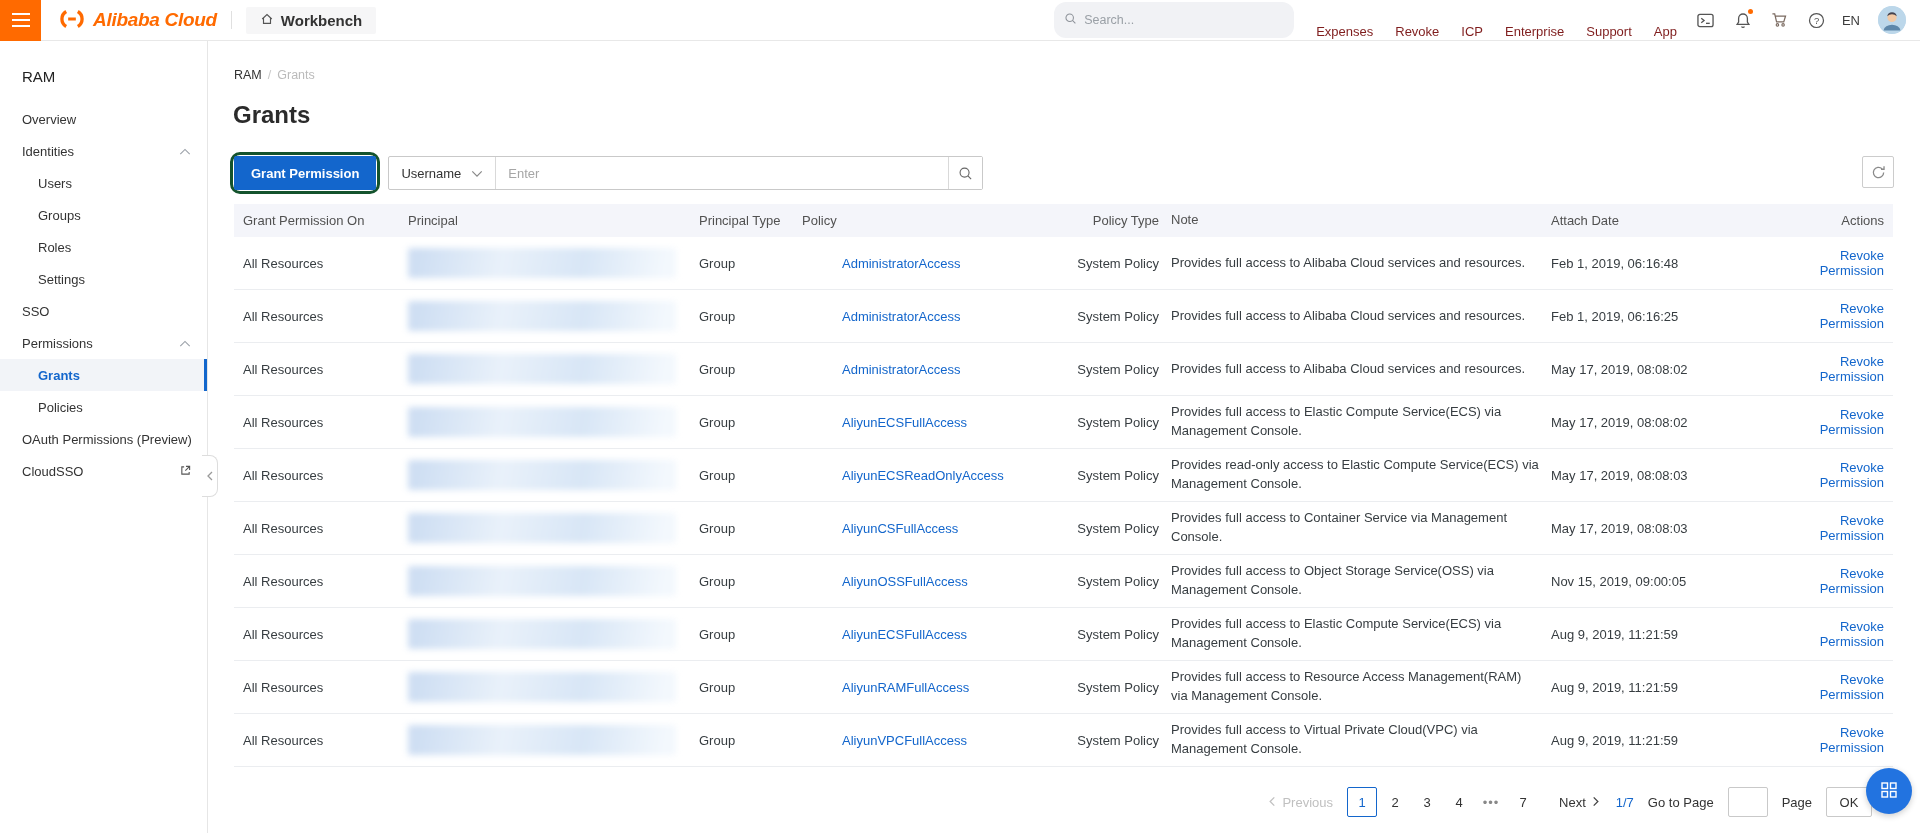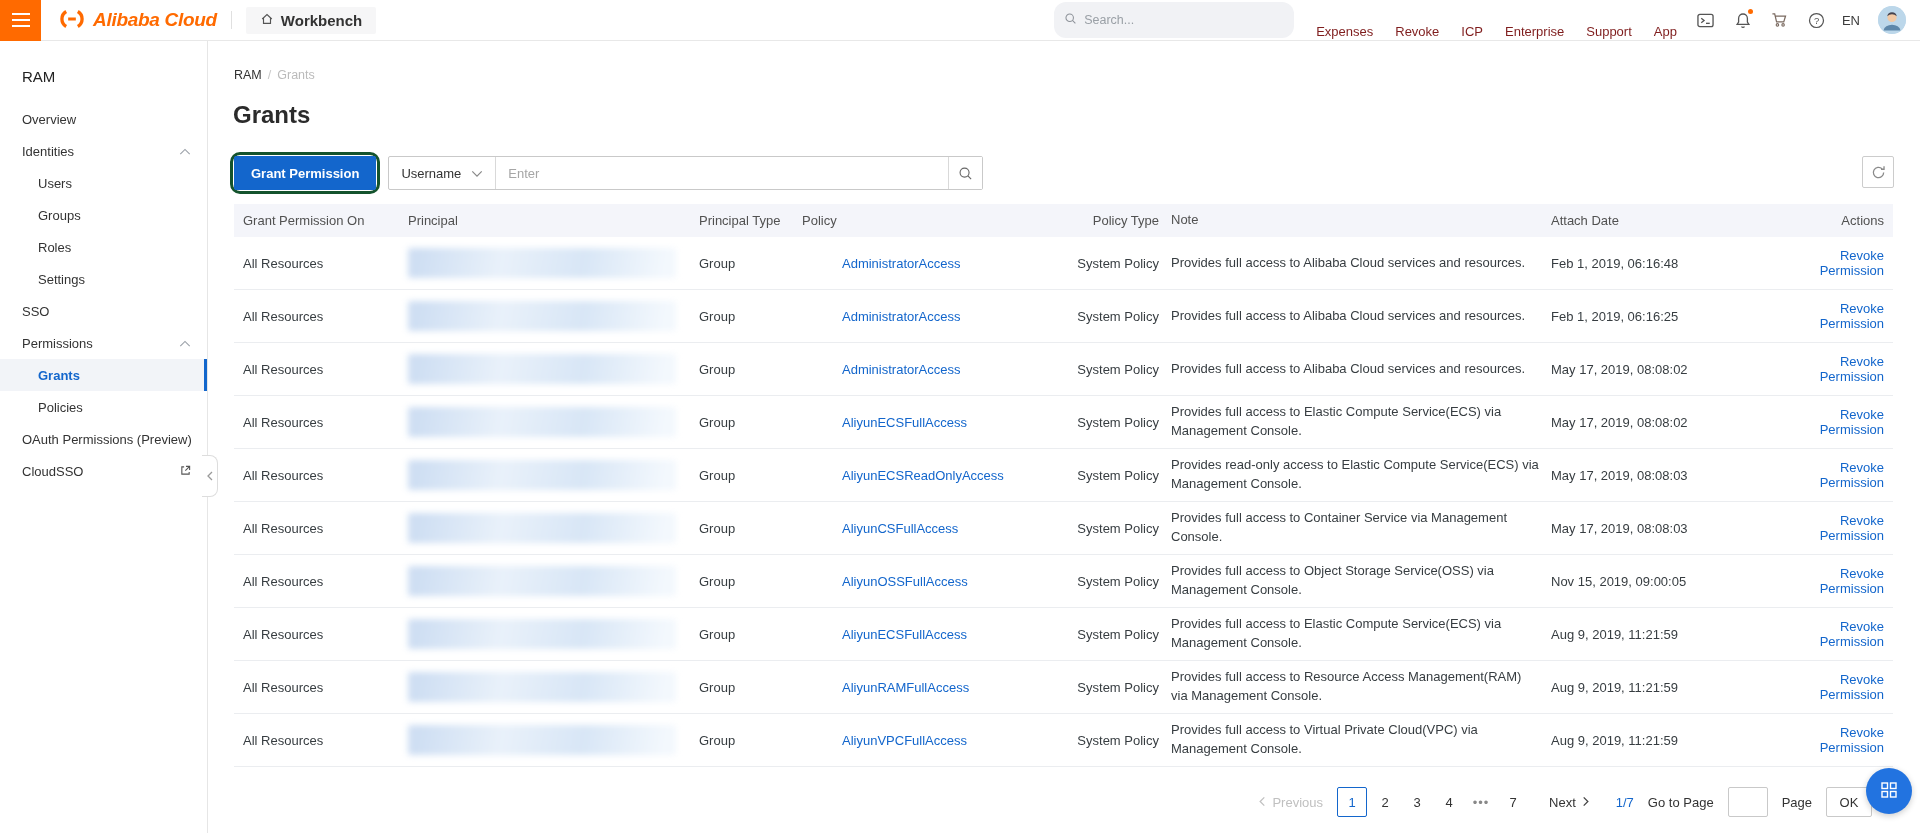--- a/index.html
+++ b/index.html
@@ -100,21 +100,21 @@
   
   .pagination { position:absolute; top:741px; right:48px; height:40px; display:flex;
     align-items:center; gap:14px; font-size:13px; color:#333; }
   .pg-prev { display:flex; align-items:center; gap:6px; color:#c0c0c0; cursor:default; }
   .pg-next { display:flex; align-items:center; gap:6px; color:#333; cursor:pointer; margin-left:8px; }
   .pg-pages { display:flex; align-items:center; gap:4px; }
   .pg { min-width:28px; height:30px; border:none; background:transparent; font-size:13px; color:#333;
     cursor:pointer; font-family:inherit; }
   .pg.active { border:1px solid #1366CC; color:#1366CC; background:#fff; border-radius:2px; width:30px; }
   .pg.dots { color:#888; cursor:default; letter-spacing:1px; }
-  .pg-ratio { color:#1366CC; margin-left:12px; }
+  .pg-ratio { color:#1366CC; margin-left:2px; }
   .goto-input { width:40px; height:30px; border:1px solid #c9c9c9; border-radius:2px; outline:none;
     font-family:inherit; font-size:13px; padding:0 6px; }
   .ok-btn { width:46px; height:30px; border:1px solid #c9c9c9; background:#fff; border-radius:2px;
     font-size:13px; color:#333; cursor:pointer; font-family:inherit; }
   .fab { position:absolute; top:727px; right:8px; width:46px; height:46px; border-radius:50%;
     background:#2273e0; display:flex; align-items:center; justify-content:center; cursor:pointer;
     box-shadow:0 2px 6px rgba(0,0,0,.2); z-index:20; }
 </style>
 </head>
 <body>

